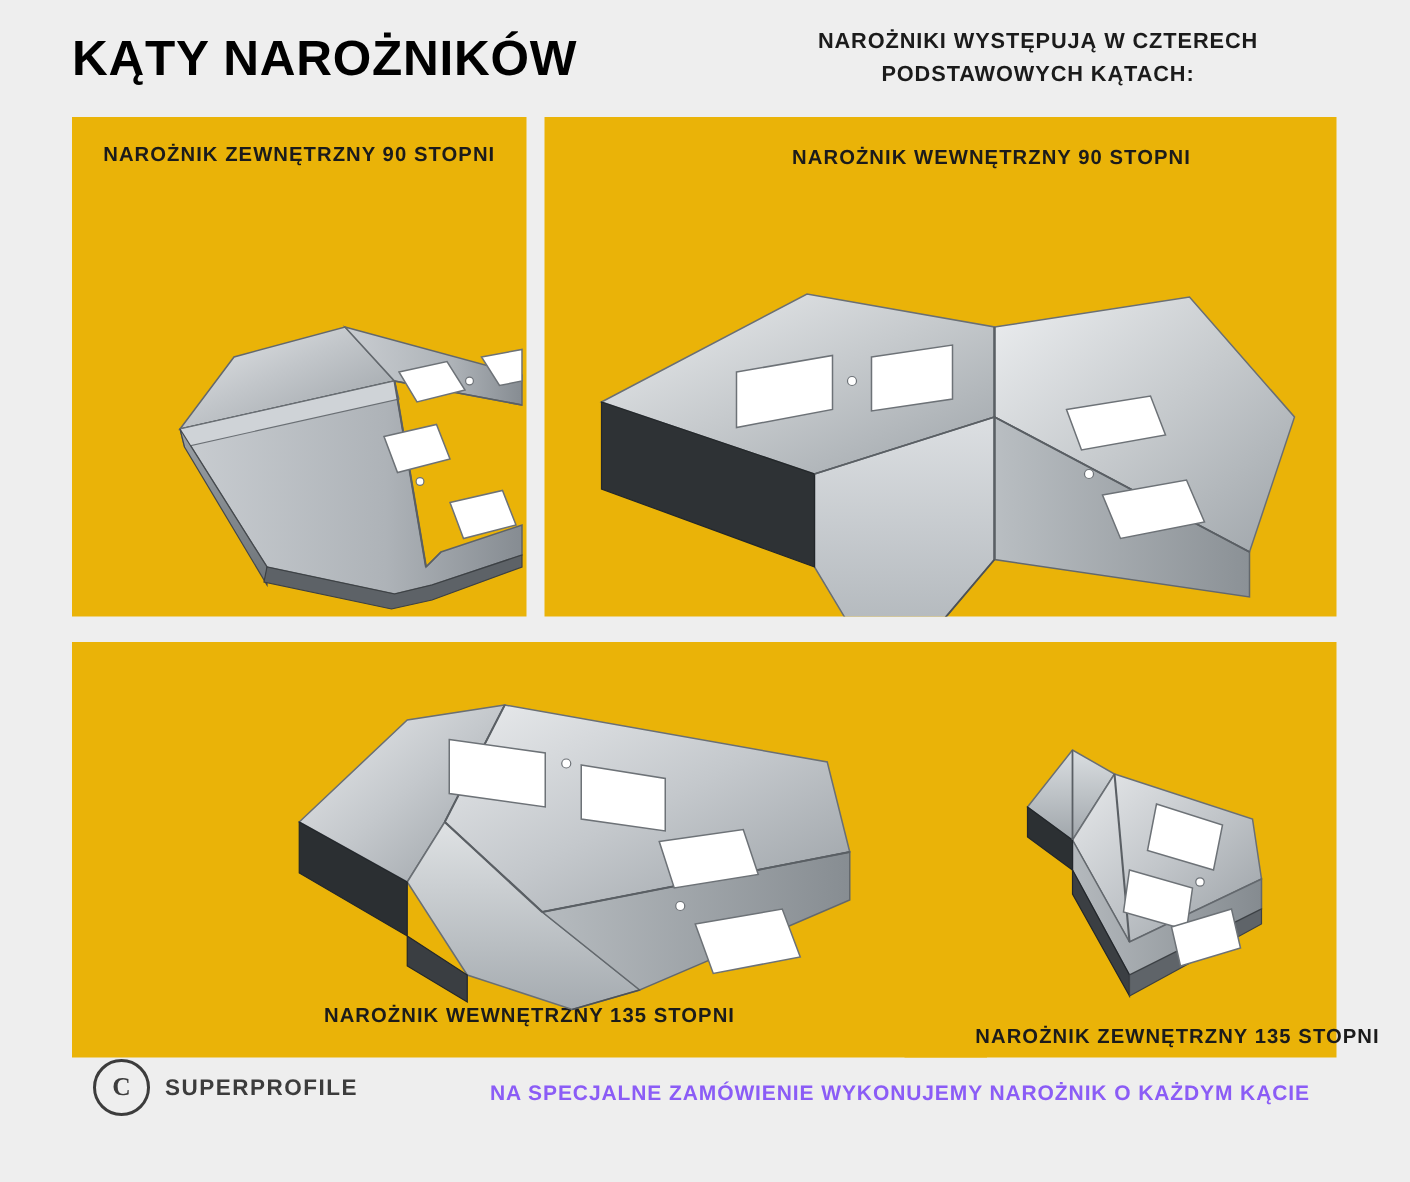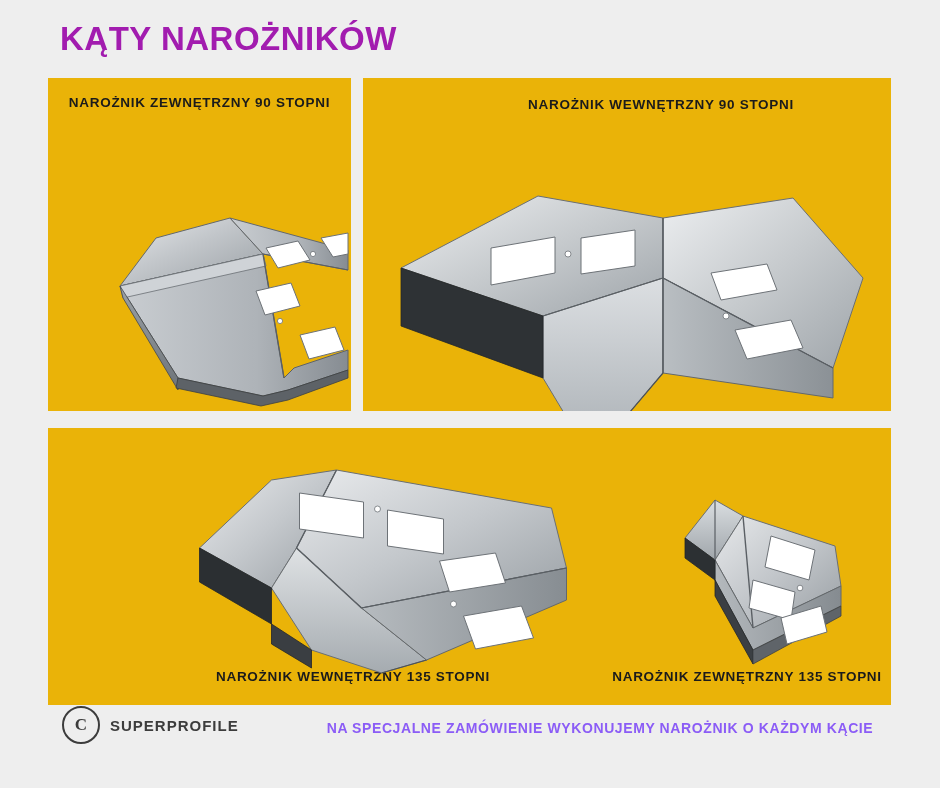--- a/index.html
+++ b/index.html
@@ -23,26 +23,26 @@
   
   .header {
     position: absolute;
     top: 0;
     left: 0;
     width: 940px;
     height: 72px;
   }
   .main-title {
     position: absolute;
-    left: 60px;
+    left: 48px;
     top: 20px;
     font-size: 33px;
     font-weight: bold;
     letter-spacing: 0.5px;
-    color: #a21caf;
+    color: #000000;
     white-space: nowrap;
   }
   .subtitle {
     position: absolute;
     right: 48px;
     top: 18px;
     width: 400px;
     text-align: center;
     font-size: 14.5px;
     font-weight: bold;
@@ -69,21 +69,21 @@
   }
 
   #card-outer-90 { left: 48px;  top: 78px;  width: 303px; height: 333px; }
   #card-inner-90 { left: 363px; top: 78px;  width: 528px; height: 333px; }
   #card-inner-135{ left: 48px;  top: 428px; width: 610px; height: 277px; }
   #card-outer-135{ left: 603px; top: 428px; width: 288px; height: 277px; }
 
   #card-outer-90 .card-title  { top: 15px; }
   #card-inner-90 .card-title  { top: 17px; margin-left: 34px; }
   #card-inner-135 .card-title { bottom: 18px; }
-  #card-outer-135 .card-title { bottom: 18px; }
+  #card-outer-135 .card-title { bottom: 4px; margin-left: 38px; }
 
   .art {
     position: absolute;
     left: 0;
     top: 0;
     width: 100%;
     height: 100%;
     pointer-events: none;
   }
 
@@ -128,20 +128,21 @@
     color: #3c3c3c;
   }
 </style>
 </head>
 <body>
 
 <div class="page">
 
   <div class="header">
     <div class="main-title">KĄTY NAROŻNIKÓW</div>
+    <div class="subtitle">NAROŻNIKI WYSTĘPUJĄ W CZTERECH PODSTAWOWYCH KĄTACH:</div>
   </div>
 
   <div class="card" id="card-outer-90">
     <div class="card-title">NAROŻNIK ZEWNĘTRZNY 90 STOPNI</div>
     <svg class="art" viewBox="0 0 303 333">
       <defs>
         <linearGradient id="g1a" x1="0" y1="0" x2="1" y2="1">
           <stop offset="0%" stop-color="#e6e8ea"></stop>
           <stop offset="45%" stop-color="#c2c6ca"></stop>
           <stop offset="100%" stop-color="#9aa0a5"></stop>

